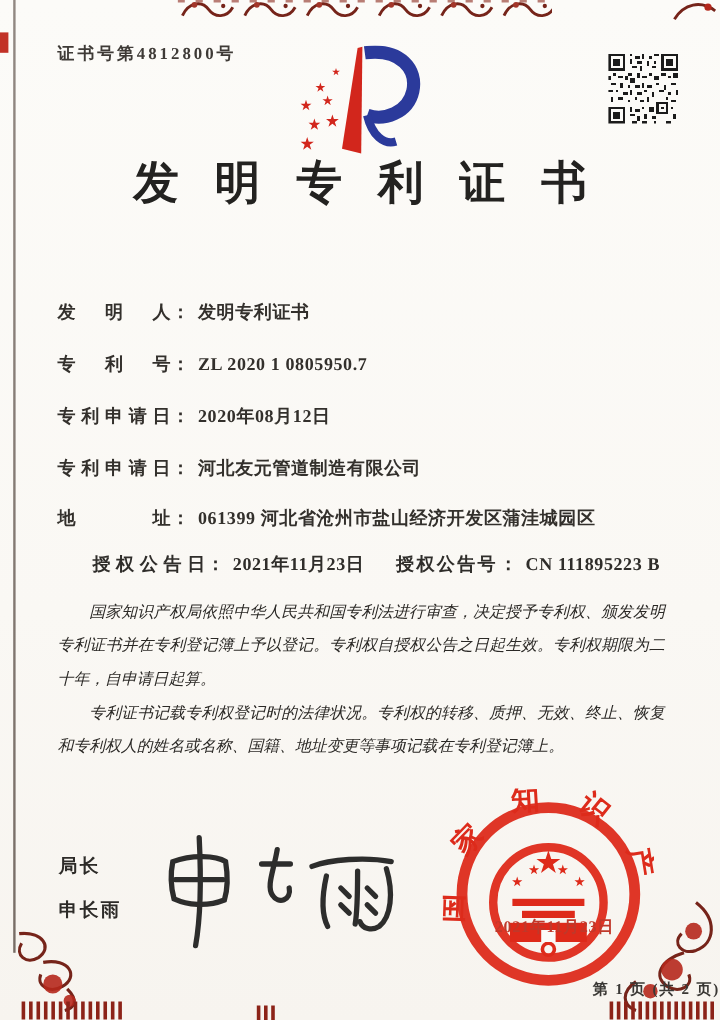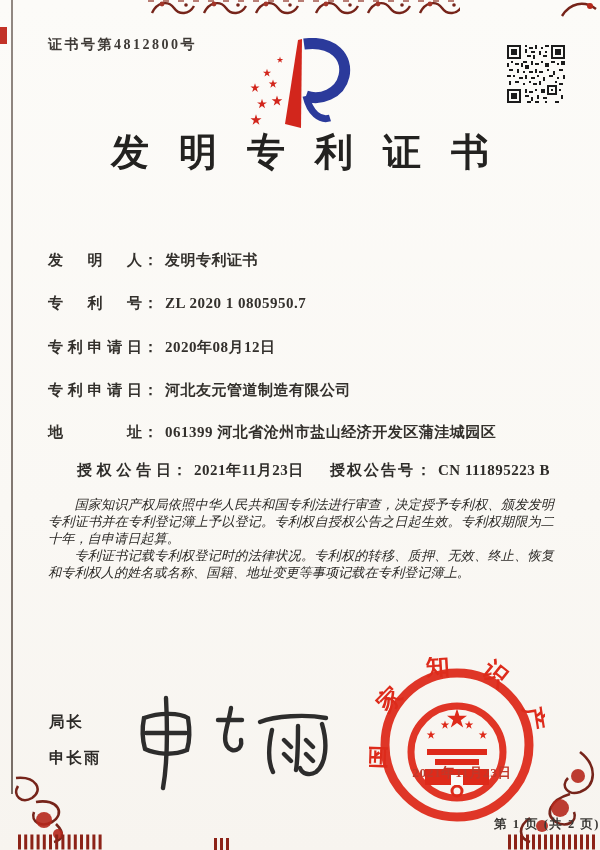--- a/index.html
+++ b/index.html
@@ -15,21 +15,21 @@
   .title{left:0;right:0;top:127px;text-align:center;font-size:38px;font-weight:700;color:#232220;
          letter-spacing:30px;padding-left:30px;white-space:nowrap;}
   .frow{left:48px;height:20px;font-size:15px;font-weight:600;color:#33302c;white-space:nowrap;}
   .flabel{display:inline-block;width:94px;text-align:justify;text-align-last:justify;vertical-align:bottom;}
   .fcolon{margin-left:1px;}
   .fvalue{margin-left:7px;letter-spacing:.5px;}
   .grant-left{left:48px;top:461px;font-size:15px;font-weight:600;white-space:nowrap;margin-left:29px;}
   .grant-right{left:330px;top:461px;font-size:15px;font-weight:600;white-space:nowrap;}
   .grant-right .glabel{letter-spacing:2px;margin-top:12px;}
   .paras{left:48px;top:496px;width:506px;}
-  .paras p{margin:0;font-size:13.2px;line-height:17px;text-indent:2em;font-style:italic;
+  .paras p{margin:0;font-size:13.2px;line-height:28px;text-indent:2em;font-style:italic;
            font-weight:500;color:#2b2926;text-align:justify;}
   .sign-title{left:49px;top:712px;font-size:15.5px;font-weight:700;color:#2d2b28;letter-spacing:2px;text-align:center;}
   .sign-name{left:49px;top:748px;font-size:15.5px;font-weight:700;color:#2d2b28;letter-spacing:2px;text-align:center;}
   .seal-date{left:378px;top:764px;width:168px;text-align:center;font-size:13.5px;font-weight:700;
              color:#c0382a;letter-spacing:.5px;z-index:6;}
   .footer{left:0;right:0;top:816px;text-align:right;font-size:12.5px;letter-spacing:1.5px;color:#3a3835;font-weight:600;}
   .seal-orgtext{font-size:24px;letter-spacing:29px;fill:#dd2b1b;font-weight:700;
                 font-family:"Liberation Serif","DejaVu Serif",serif;}
   svg{display:block;}
 </style>

